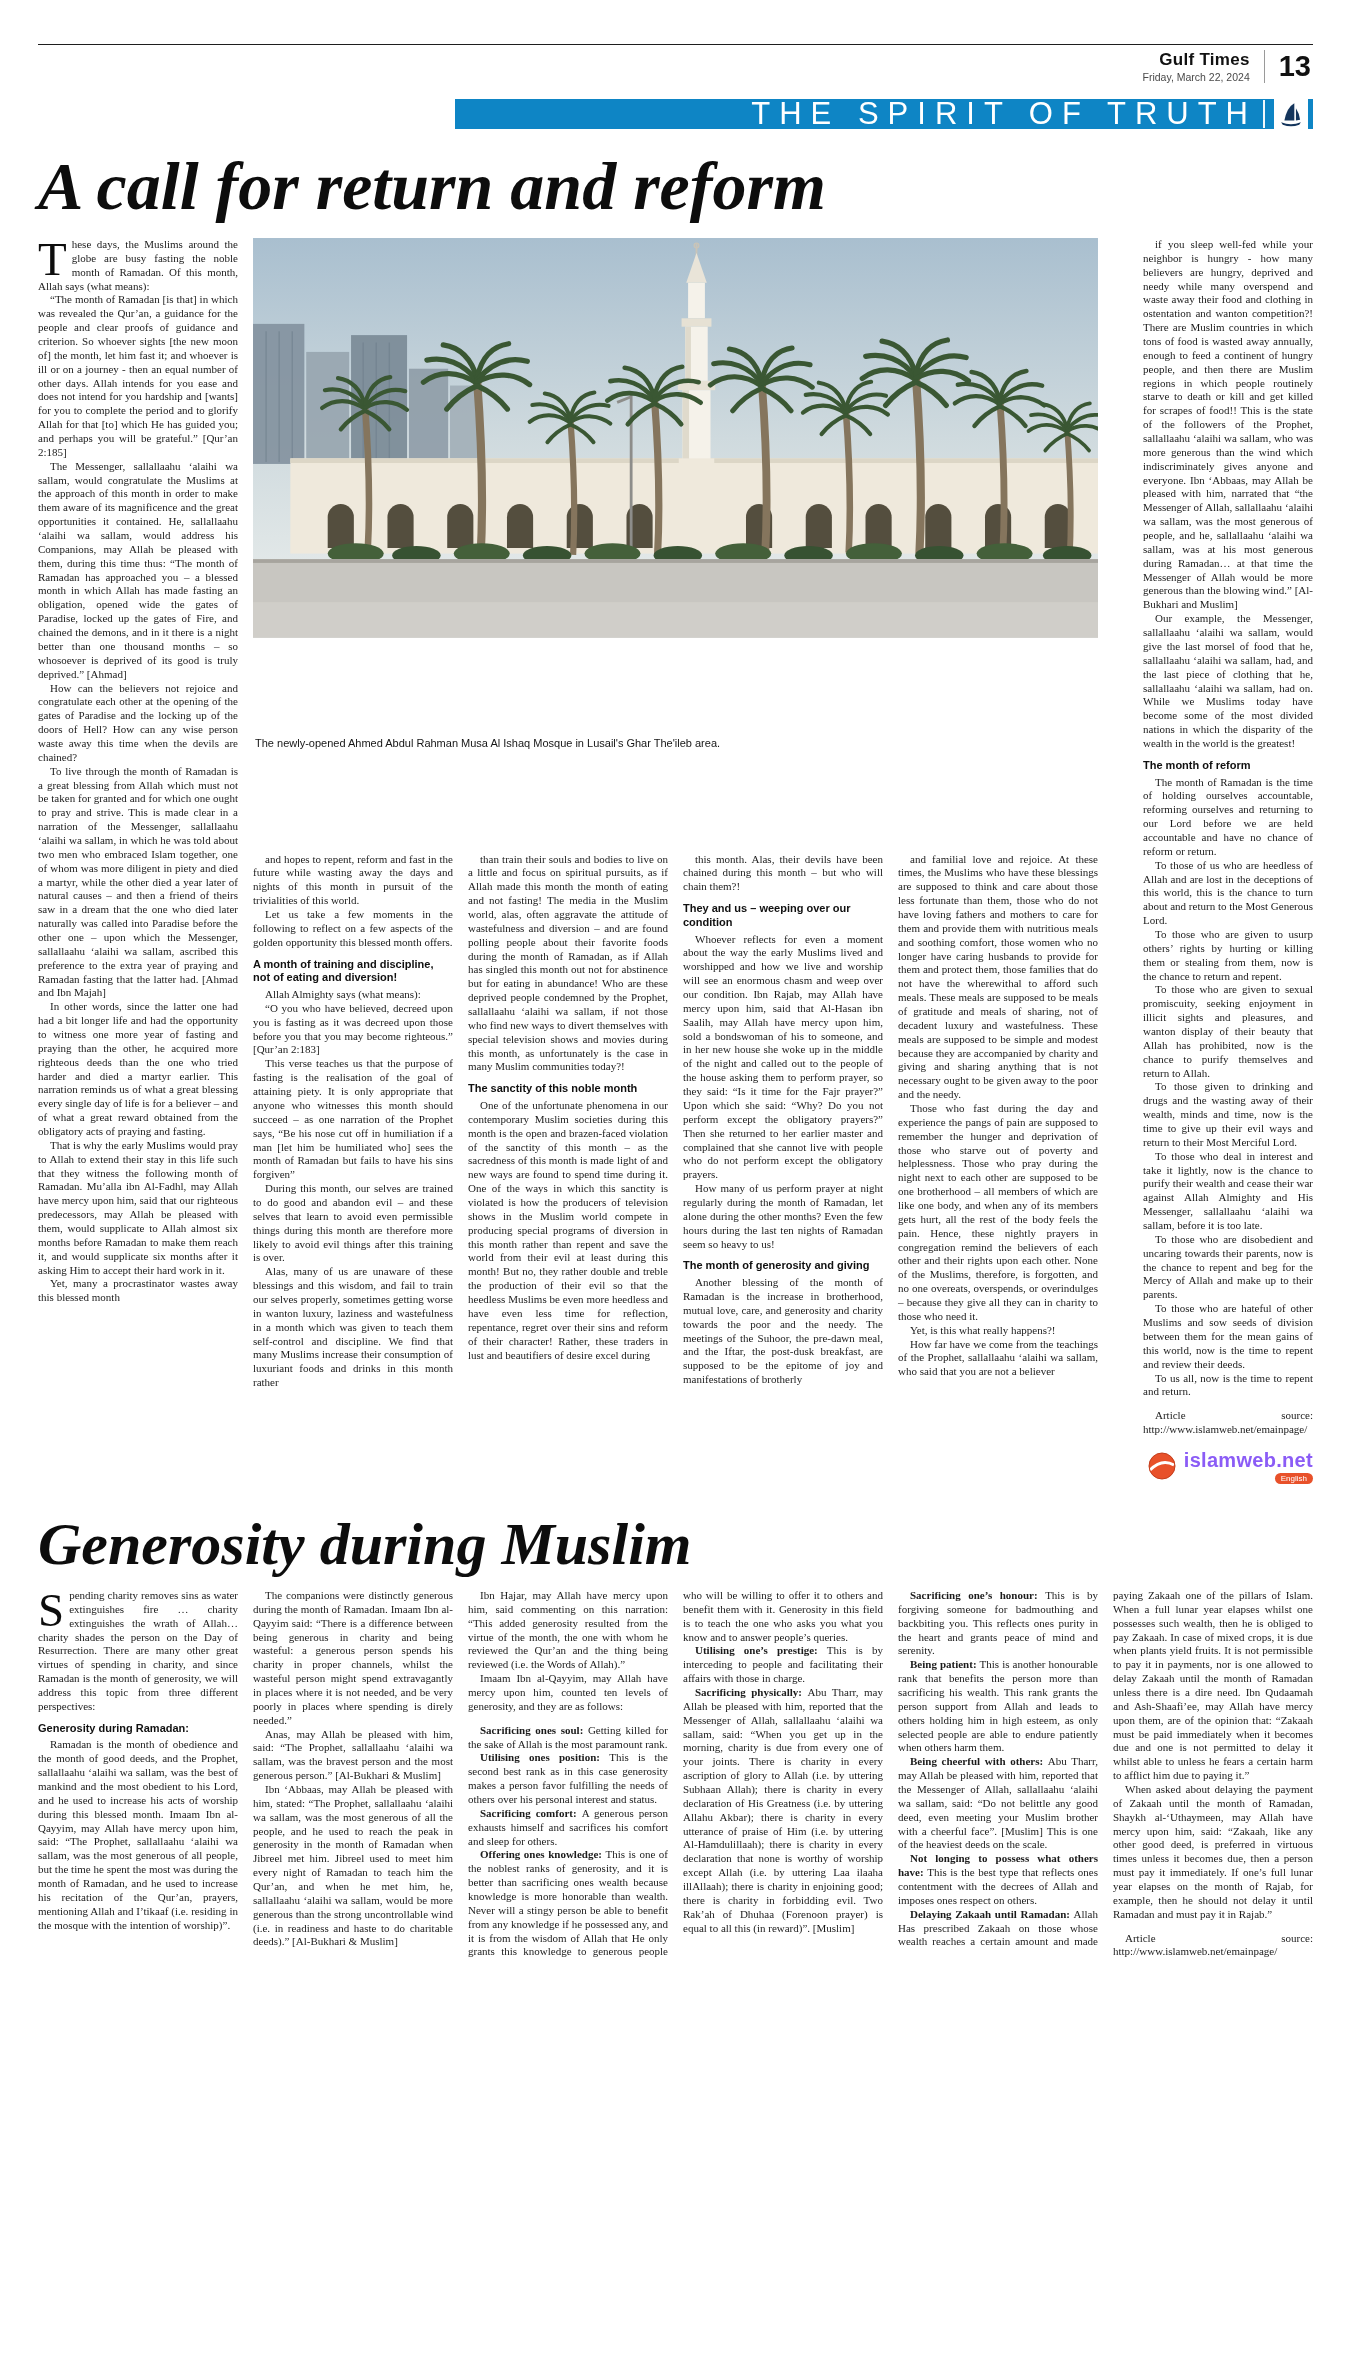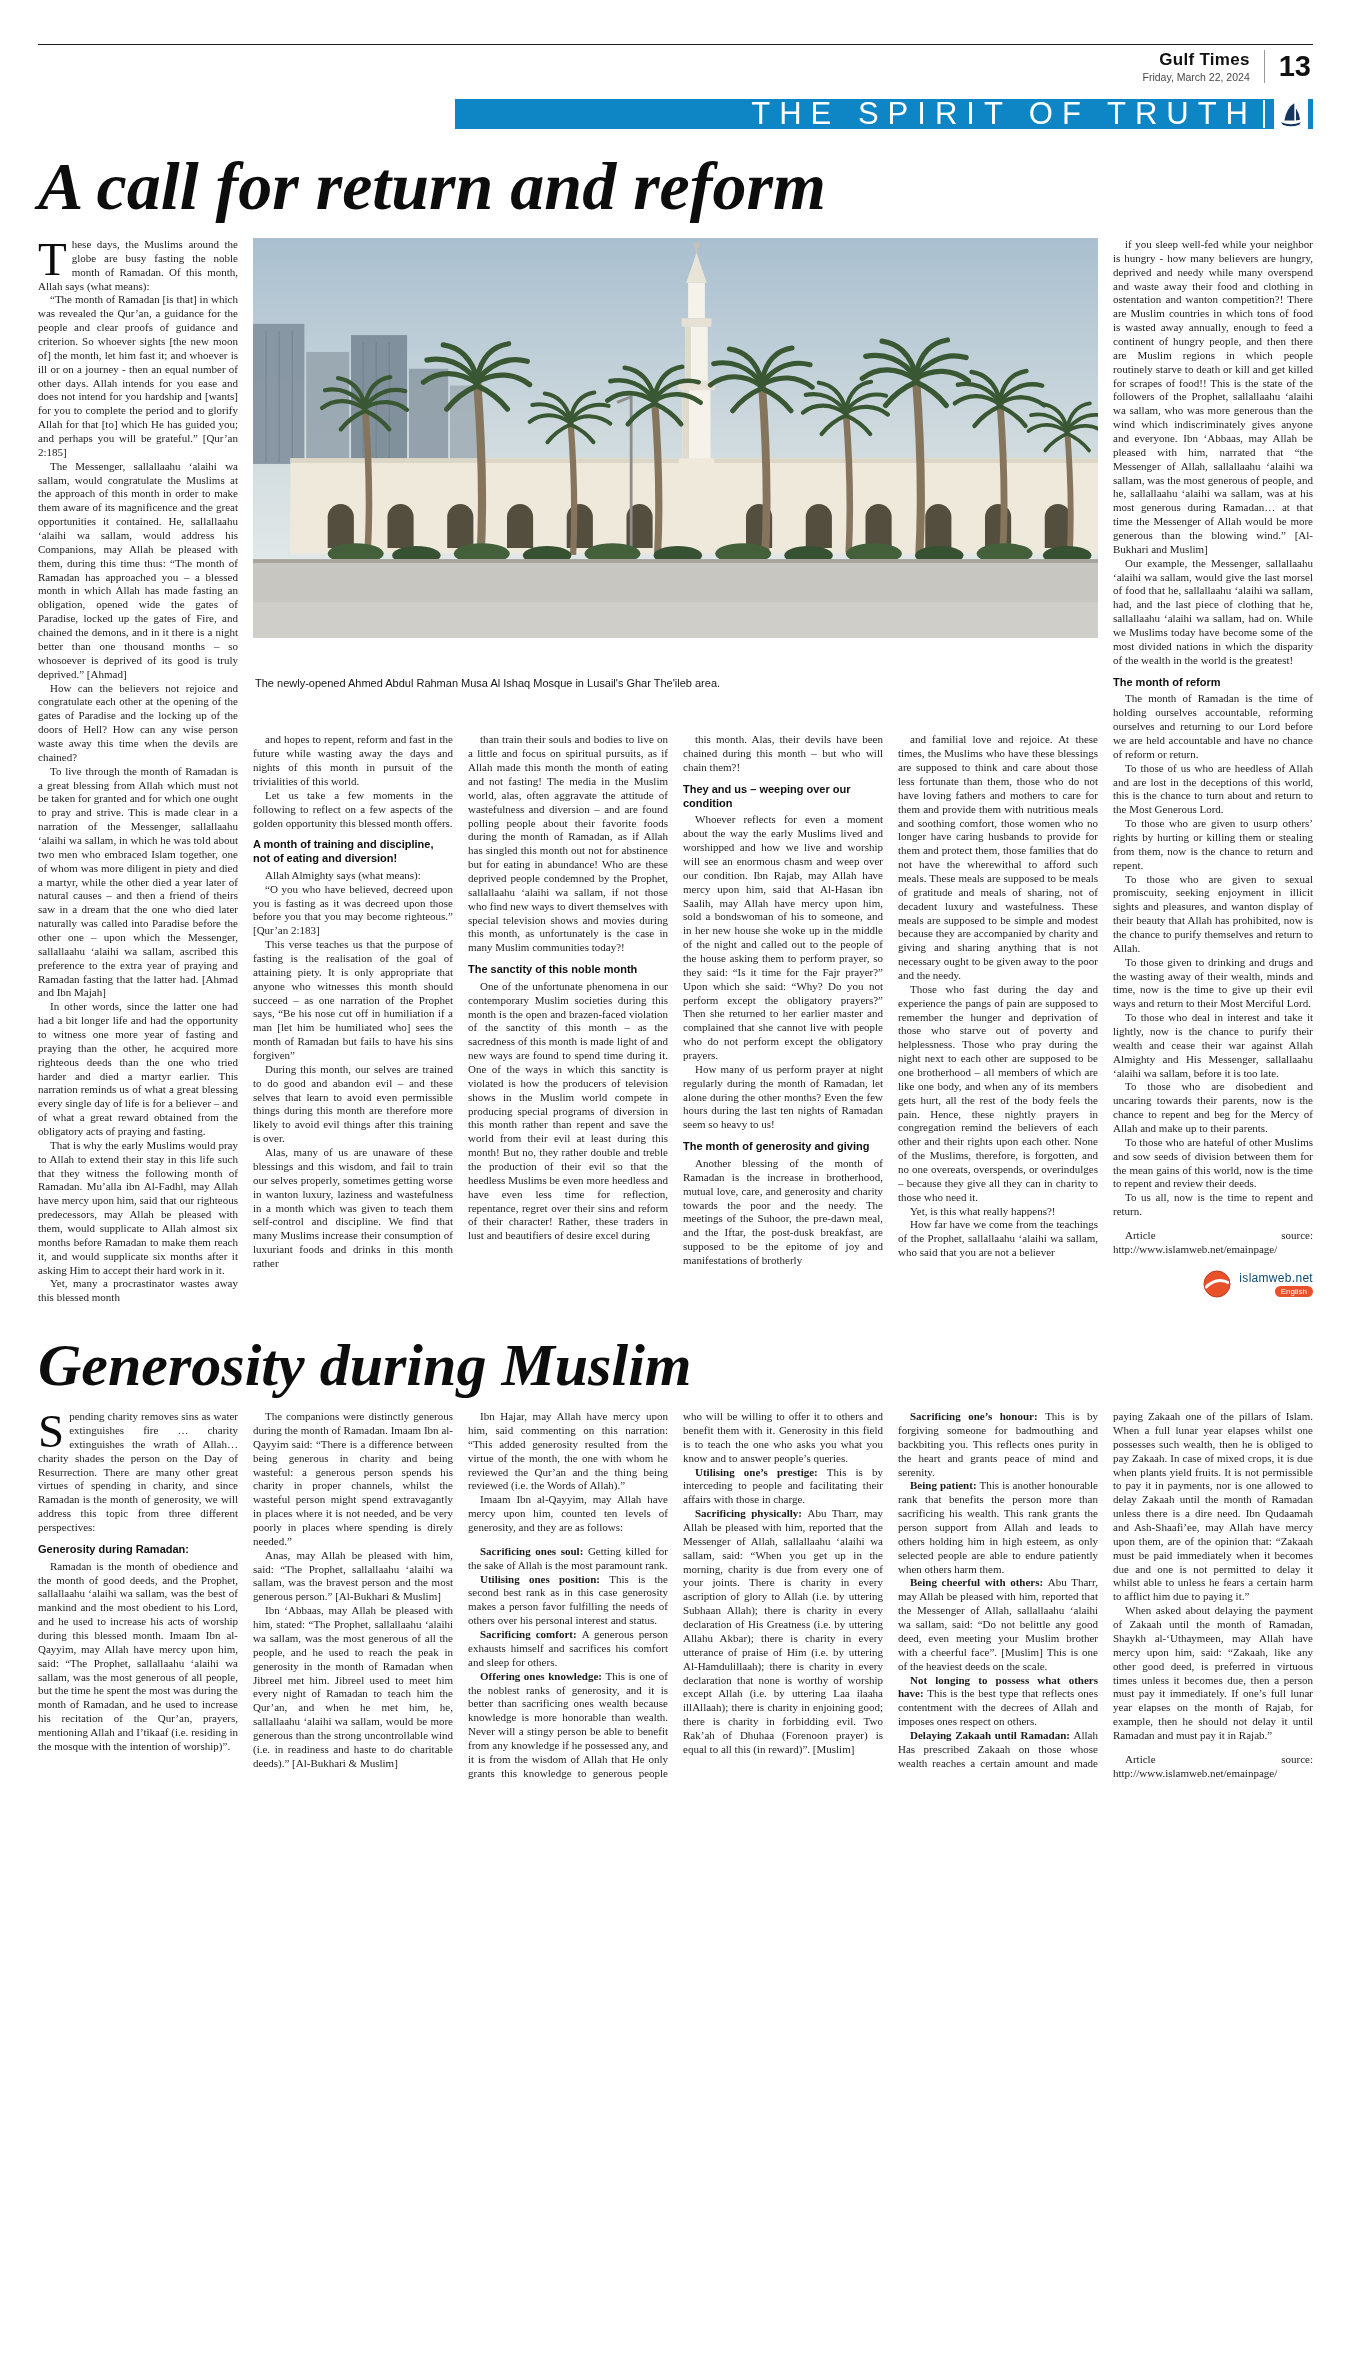--- a/index.html
+++ b/index.html
@@ -29,34 +29,34 @@
   .h1-a { font-size:68px; margin:18px 0 12px; }
   .h1-b { font-size:60px; margin:26px 0 10px; }
 
   .a1-grid { display:grid; grid-template-columns:repeat(6,1fr); column-gap:15px; }
   .a1-col1 { grid-column:1; grid-row:1/4; }
   .a1-photo { grid-column:2/6; grid-row:1; }
   .a1-photo svg { display:block; width:100%; height:auto; }
   .a1-caption { grid-column:2/6; grid-row:2; font-family:"Liberation Sans",sans-serif; font-size:11px;
                 color:#161616; padding:5px 2px 10px; }
   .a1-mid { grid-column:2/6; grid-row:3; column-count:4; column-gap:15px; }
-  .a1-col6 { grid-column:6; grid-row:1/4; }
+  .a1-col6 { grid-column:6; grid-row:1/4;margin-left:30px; }
 
   p { font-size:11px; line-height:1.26; text-align:justify; text-indent:12px; }
   p b { font-weight:bold; }
   h3 { font-family:"Liberation Sans",sans-serif; font-weight:bold; font-size:11px; line-height:1.25;
        margin:8px 0 3px; color:#101010; }
   p.dropcap { text-indent:0; }
   p.dropcap::first-letter { float:left; font-size:47px; line-height:.8; padding:3px 5px 0 0; color:#0d0d0d; }
   p.gap { margin-top:10px; }
 
   .iw-logo { margin-top:12px; display:flex; align-items:center; justify-content:flex-end; gap:7px; }
   .iw-icon svg { display:block; }
   .iw-text { display:flex; flex-direction:column; align-items:flex-start; }
-  .iw-site { font-family:"Liberation Sans",sans-serif; font-weight:normal; font-size:12px; color:#0c4a6e; letter-spacing:.3px; }
+  .iw-site { font-family:"Liberation Sans",sans-serif; font-weight:bold; font-size:20px; color:#8b5cf6; letter-spacing:.3px; }
   .iw-lang { font-family:"Liberation Sans",sans-serif; font-size:8px; color:#fff;
              background:var(--logo-orange,#e8512a); padding:1px 6px; border-radius:6px; margin-top:1px; align-self:flex-end; }
 
   .a2-body { column-count:6; column-gap:15px; margin-top:8px; }
 </style>
 </head>
 <body>
 
 <div class="page">
 

